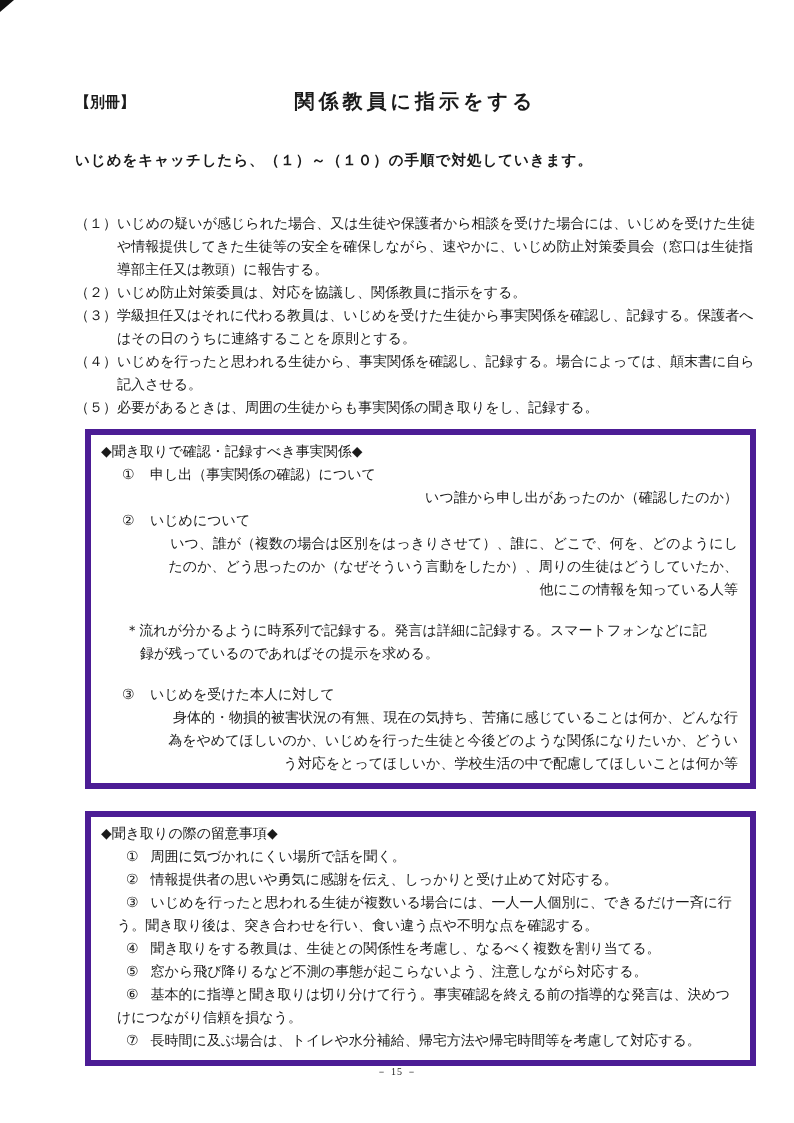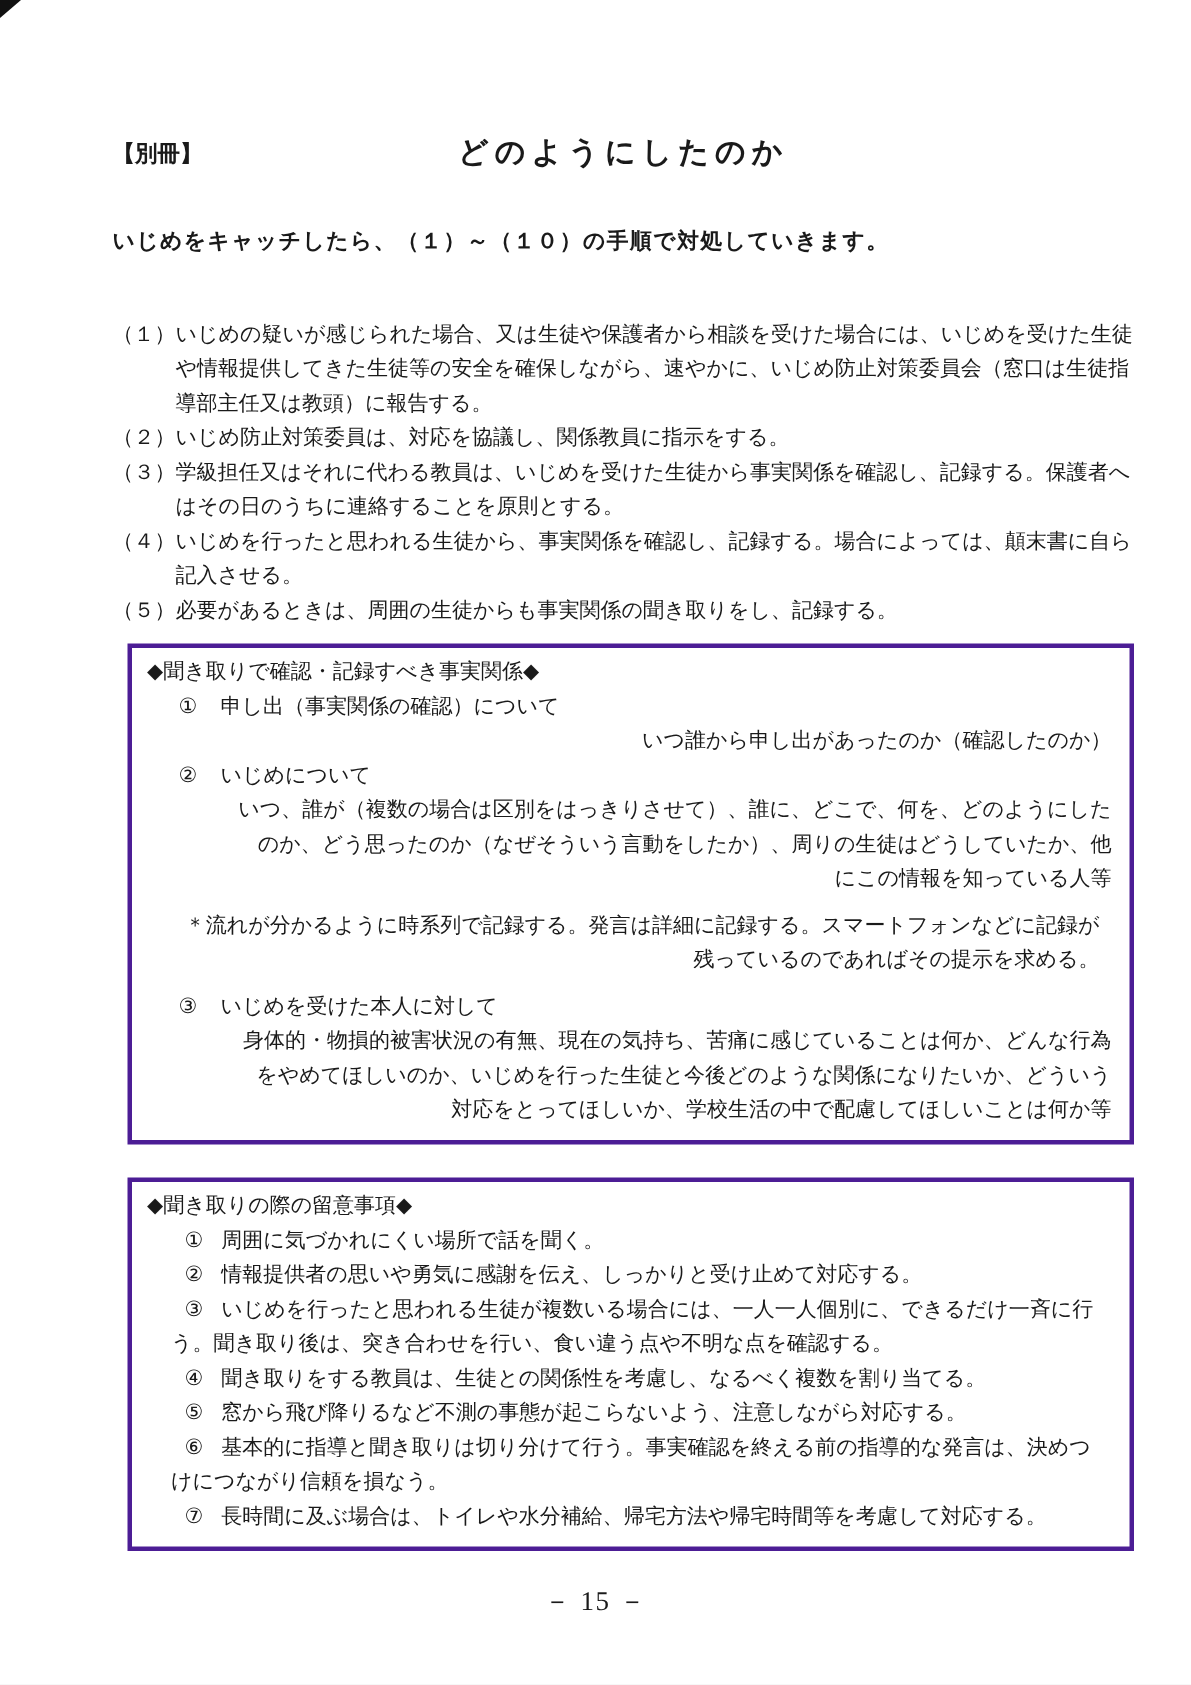--- a/index.html
+++ b/index.html
@@ -42,57 +42,57 @@
     font-family: "Liberation Sans", "DejaVu Sans", sans-serif;
     font-weight: bold;
     font-size: 14.5px;
     letter-spacing: 1px;
     margin: 33px 0 0 0;
   }
   .steps { margin-top: 42px; font-size: 14px; line-height: 23px; }
   .step { margin: 0; padding-left: 42px; text-indent: -42px; }
 
   .box {
-    border: 3px solid #4c1d95;
+    border: 6px solid #4c1d95;
     margin: 10px 0 0 10px;
     padding: 5px 12px 8px 10px;
     font-size: 14px;
     line-height: 23px;
   }
   .box2 { margin-top: 22px; }
   .box-heading { margin: 0; }
 
   .b1-head { margin: 0; padding-left: 1.5em; }
   .b1-title { margin-left: 1.1em; }
   .b1-detail { margin: 0; padding-left: 4.3em; text-align: right; }
-  .b1-note { margin: 8px; padding-left: 1.5em; text-indent: -1.05em; text-align: right; }
+  .b1-note { margin: 18px; padding-left: 1.5em; text-indent: -1.05em; }
 
   .care-item { margin: 0; padding-left: 16px; text-indent: 9px; }
   .care-num { }
   .care-text { margin-left: 12px; text-align: right; }
 
   .page-footer {
     position: absolute;
     bottom: 44px;
     left: 0; right: 0;
     text-align: center;
-    font-size: 18px;
+    font-size: 10px;
     letter-spacing: 1px;
   }
 </style>
 </head>
 <body>
 
 <div class="page">
 
   <div class="corner-mark"></div>
 
   <header class="title-row">
     <span class="volume">【別冊】</span>
-    <h1 class="title">どのようにしたのか</h1>
+    <h1 class="title">関係教員に指示をする</h1>
   </header>
 
   <p class="subtitle">いじめをキャッチしたら、（１）～（１０）の手順で対処していきます。</p>
 
   <section class="steps">
     <p class="step">（１）いじめの疑いが感じられた場合、又は生徒や保護者から相談を受けた場合には、いじめを受けた生徒や情報提供してきた生徒等の安全を確保しながら、速やかに、いじめ防止対策委員会（窓口は生徒指導部主任又は教頭）に報告する。</p>
     <p class="step">（２）いじめ防止対策委員は、対応を協議し、関係教員に指示をする。</p>
     <p class="step">（３）学級担任又はそれに代わる教員は、いじめを受けた生徒から事実関係を確認し、記録する。保護者へはその日のうちに連絡することを原則とする。</p>
     <p class="step">（４）いじめを行ったと思われる生徒から、事実関係を確認し、記録する。場合によっては、顛末書に自ら記入させる。</p>
     <p class="step">（５）必要があるときは、周囲の生徒からも事実関係の聞き取りをし、記録する。</p>

